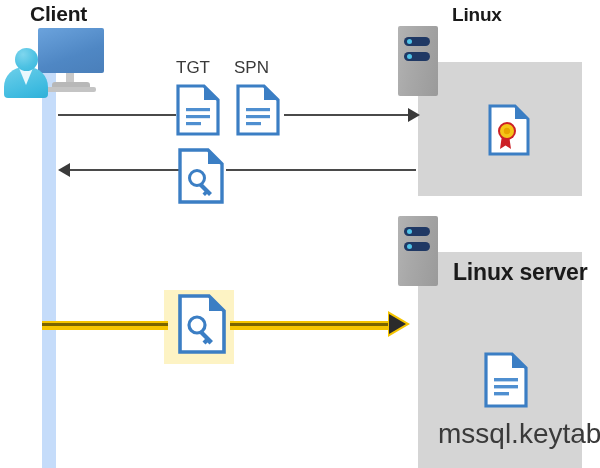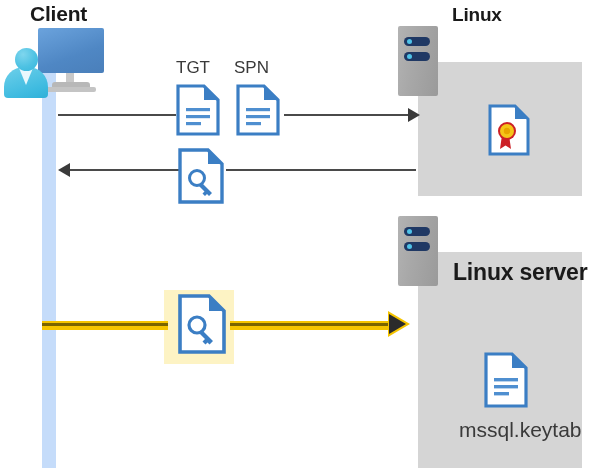--- a/index.html
+++ b/index.html
@@ -24,22 +24,22 @@
   #linux-title{left:453px;top:226px;font-size:23px;margin-top:33px;}
   .doc-label{
     position:absolute;
     font-size:17px;
     color:#3a3a3a;
     font-weight:400;
   }
   #tgt-label{left:176px;top:58px;}
   #spn-label{left:234px;top:58px;}
   #keytab-label{
-    position:absolute;left:459px;top:418px;
-    font-size:21px;color:#3a3a3a;
+    position:absolute;left:438px;top:418px;
+    font-size:28px;color:#3a3a3a;
   }
 
   
   .panel{position:absolute;background:#d5d5d5;}
   #dc-panel{left:418px;top:62px;width:164px;height:134px;}
   #linux-panel{left:418px;top:252px;width:164px;height:216px;}
 
   
   #lifeline{
     position:absolute;left:42px;top:66px;width:14px;height:402px;

